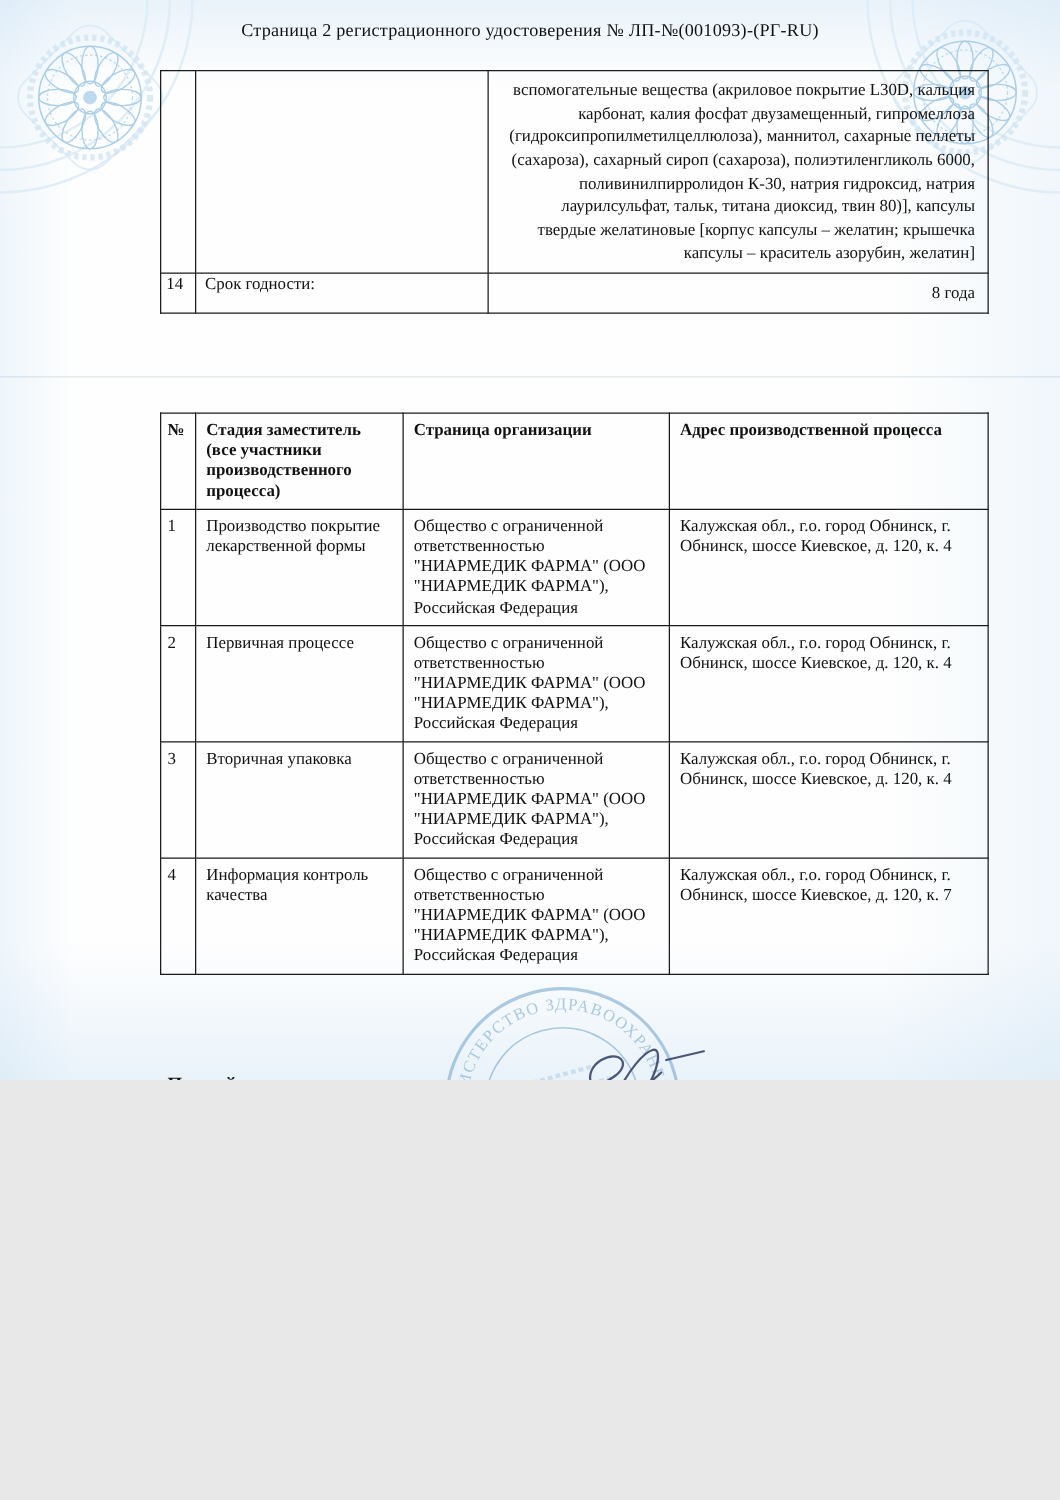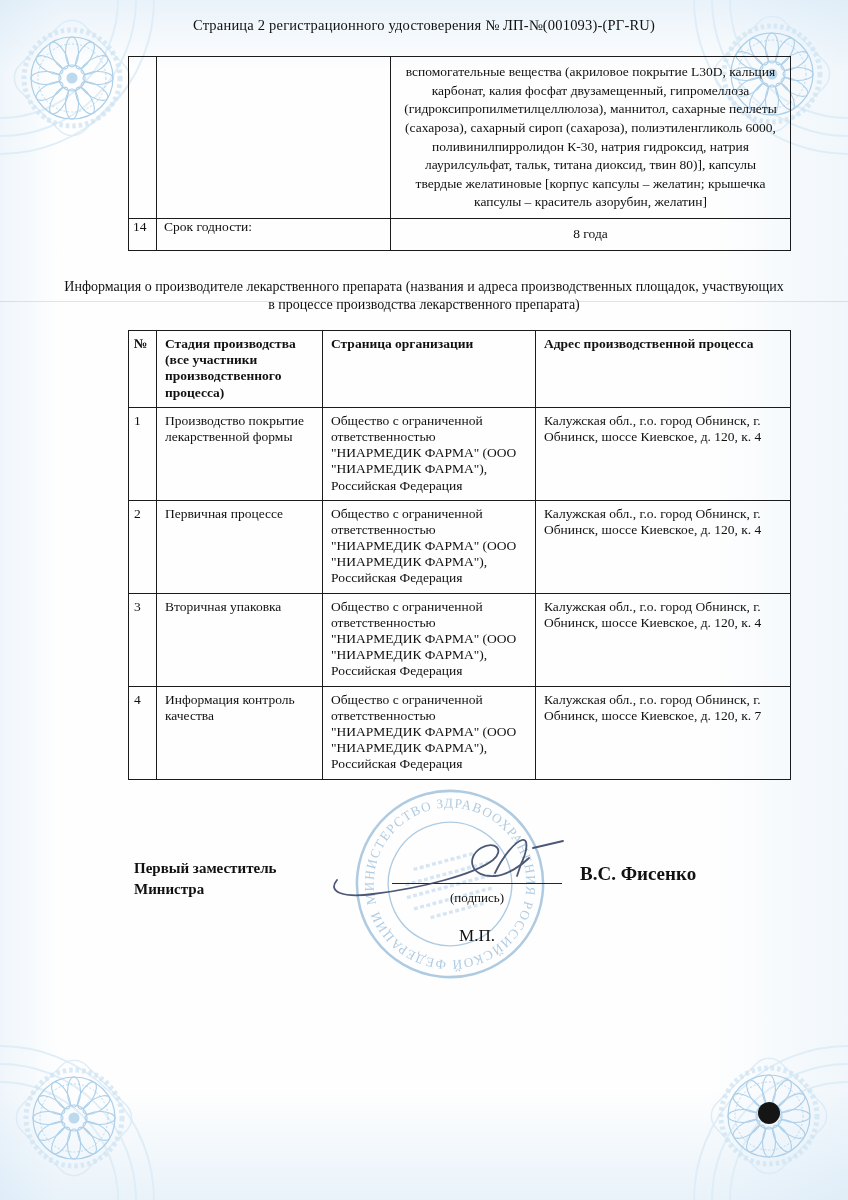--- a/index.html
+++ b/index.html
@@ -1,18 +1,18 @@
 <!DOCTYPE html>
 <html lang="ru"><head>
 <meta charset="utf-8">
 <style>
   html,body{margin:0;padding:0;background:#e8e8e8;}
   .page{
     position:relative;
-    width:848px;height:1200px;
+    width:848px;height:864px;
     margin:0 auto;
     background:#fefefe;
     font-family:"Liberation Serif","DejaVu Serif",serif;
     color:#111;
     overflow:hidden;
   }
   
   .page::before{
     content:"";position:absolute;inset:0;z-index:0;pointer-events:none;
     background:
@@ -31,21 +31,21 @@
   table.doc-table{
     position:absolute;z-index:2;border-collapse:collapse;table-layout:fixed;
     font-size:13.5px;line-height:1.22;
   }
   table.doc-table td, table.doc-table th{
     border:1px solid #1b1b1b;vertical-align:top;
     padding:0 8px 5px 7px;text-align:left;font-weight:normal;
     word-wrap:break-word;
   }
   table.top-table{left:128px;top:56px;width:662px;}
-  table.top-table .value-cell{text-align:center;line-height:1.38;padding:6px 10px;}
+  table.top-table .value-cell{text-align:right;line-height:1.38;padding:6px 10px;}
   table.top-table .num-cell{padding-left:4px;}
   .bold{font-weight:bold;}
   .intro{
     position:absolute;z-index:2;left:60px;top:278px;width:728px;margin:0;
     text-align:center;font-size:14px;line-height:1.32;
   }
   table.manu-table{left:128px;top:330px;width:662px;font-size:13.5px;line-height:1.2;}
   table.manu-table th{font-weight:bold;padding:5px 8px 6px 8px;}
   table.manu-table td{padding:5px 9px 6px 8px;}
   table.manu-table .num-cell{padding-left:5px;}
@@ -135,33 +135,32 @@
         <td class="value-cell">вспомогательные вещества (акриловое покрытие L30D, кальция карбонат, калия фосфат двузамещенный, гипромеллоза (гидроксипропилметилцеллюлоза), маннитол, сахарные пеллеты (сахароза), сахарный сироп (сахароза), полиэтиленгликоль 6000, поливинилпирролидон К-30, натрия гидроксид, натрия лаурилсульфат, тальк, титана диоксид, твин 80)], капсулы твердые желатиновые [корпус капсулы – желатин; крышечка капсулы – краситель азорубин, желатин]</td>
       </tr>
       <tr>
         <td class="num-cell bold">14</td>
         <td class="label-cell bold">Срок годности:</td>
         <td class="value-cell">8 года</td>
       </tr>
     </tbody>
   </table>
 
-  <p class="intro">Информация о производителе лекарственного препарата (названия и адреса производственных площадок, участвующих в процессе производства лекарственного препарата)</p>
 
   <table class="doc-table manu-table">
     <colgroup>
         <col style="width:28px">
         <col style="width:166px">
         <col style="width:213px">
         <col style="width:255px">
       </colgroup>
     <thead>
       <tr>
         <th class="num-cell">№</th>
-        <th>Стадия производства (все участники производственного процесса)</th>
+        <th>Стадия заместитель (все участники производственного процесса)</th>
         <th>Страница организации</th>
         <th>Адрес производственной процесса</th>
       </tr>
     </thead>
     <tbody>
       <tr>
         <td class="num-cell">1</td>
         <td>Производство покрытие лекарственной формы</td>
         <td>Общество с ограниченной ответственностью "НИАРМЕДИК ФАРМА" (ООО "НИАРМЕДИК ФАРМА"), Российская Федерация</td>
         <td>Калужская обл., г.о. город Обнинск, г. Обнинск, шоссе Киевское, д. 120, к. 4</td>

